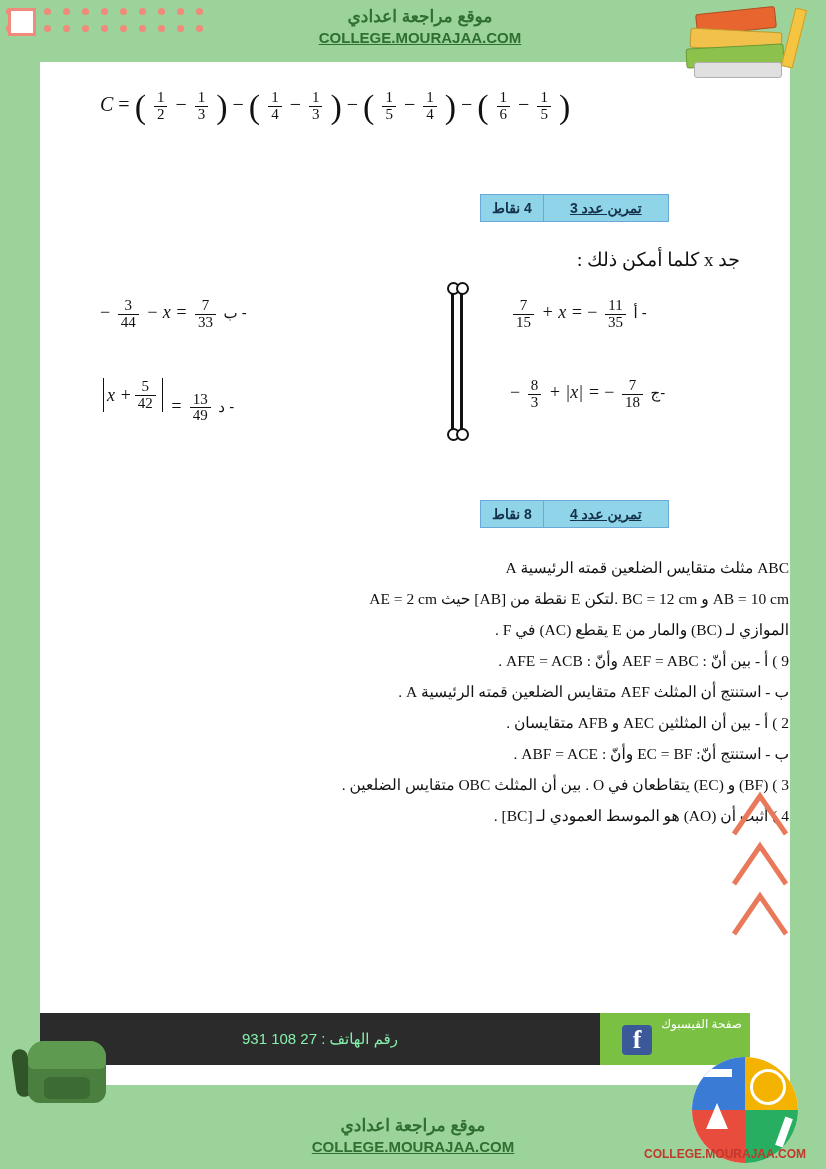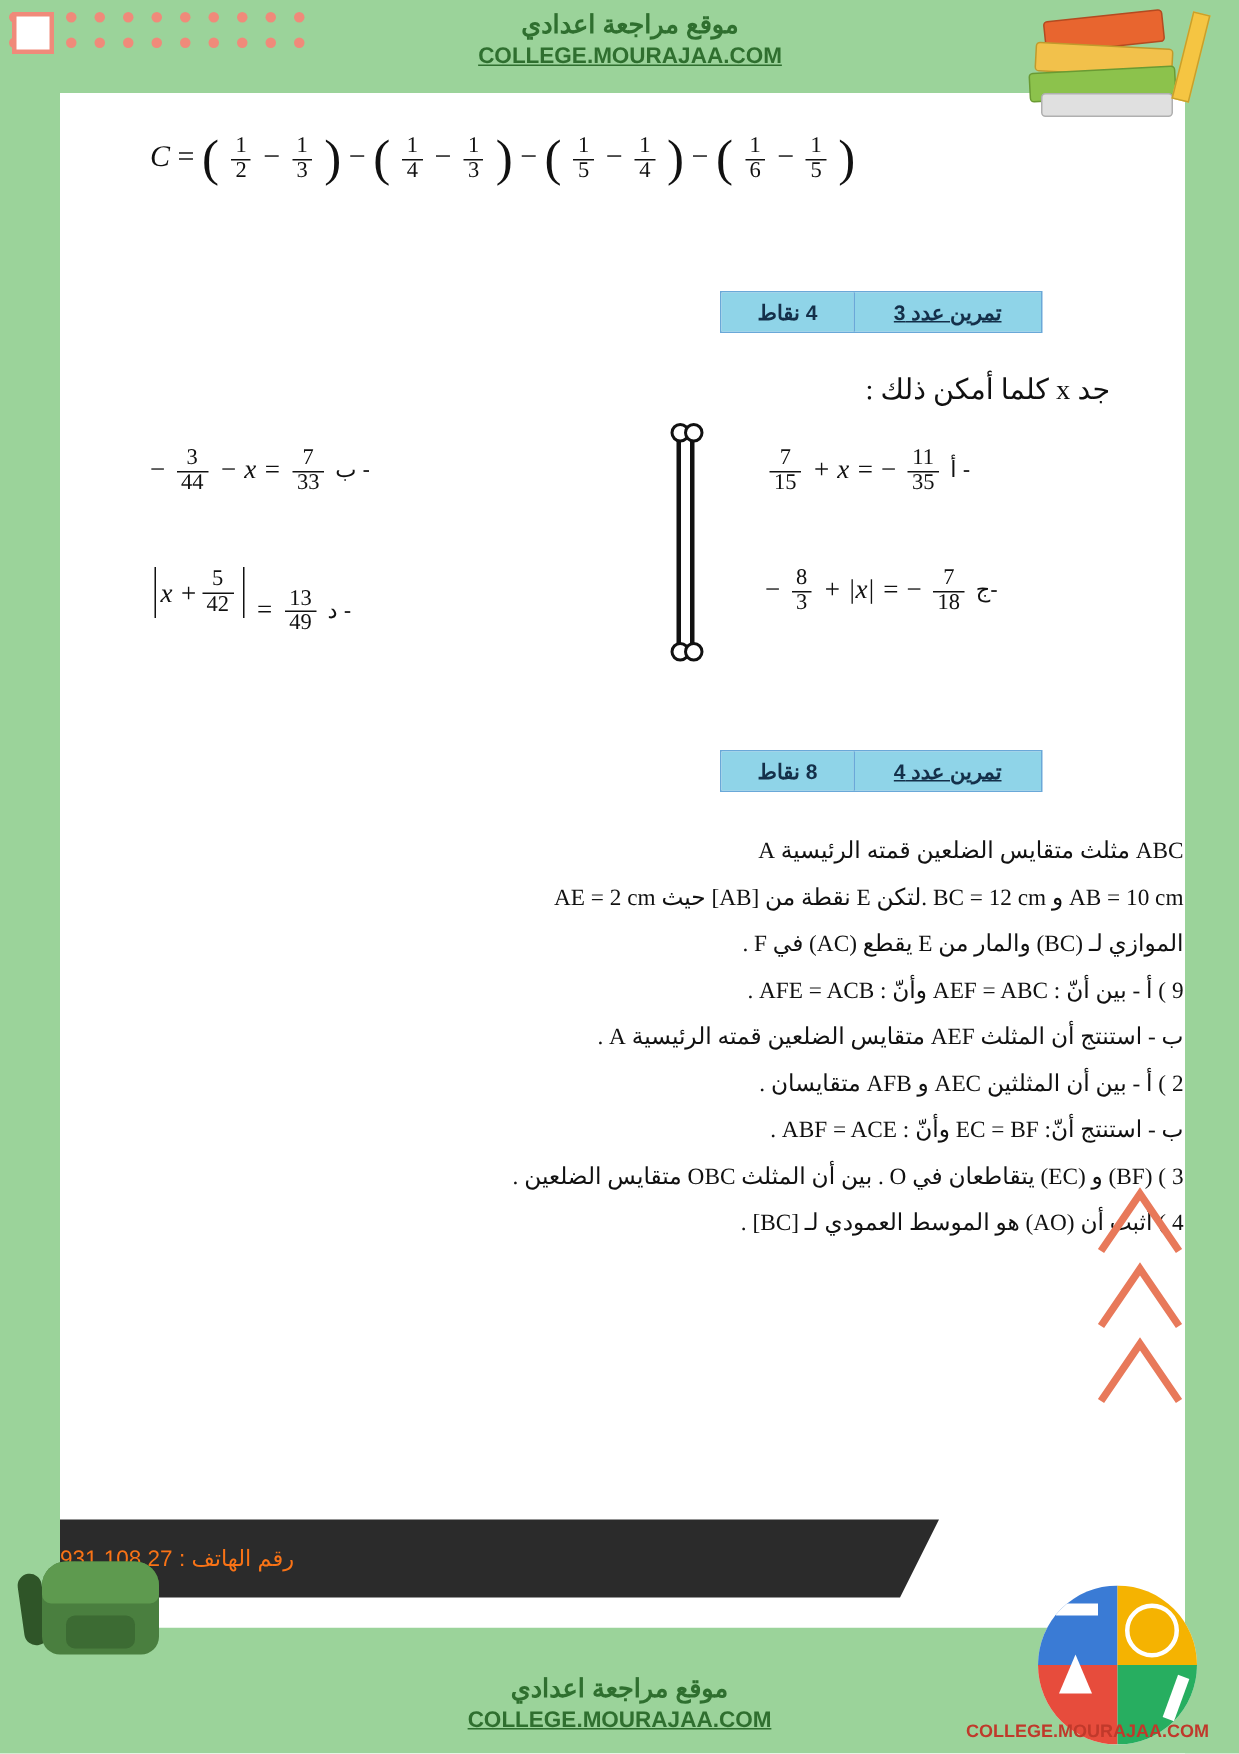--- a/index.html
+++ b/index.html
@@ -91,21 +91,21 @@
     position:absolute;display:flex;direction:rtl;
     border:1px solid #6aa8d8;
     font-family:"Liberation Sans", sans-serif;
   }
   .ex-banner .title{
     background:#8fd4e8;color:#14304a;font-weight:bold;font-size:14px;
     padding:5px 26px;border-left:1px solid #6aa8d8;text-decoration:underline;
   }
   .ex-banner .pts{
     background:#8fd4e8;color:#14304a;font-weight:bold;font-size:14px;
-    padding:5px 24px;
+    padding:5px 11px;
   }
   .ex3-banner{left:440px;top:132px;}
   .ex4-banner{left:440px;top:438px;}
   .q-line{
     position:absolute;font-size:19px;direction:rtl;
   }
   .ex3-q{left:0;top:186px;width:700px;text-align:right;padding-right:20px;}
   .eq-block{position:absolute;direction:ltr;font-size:18px;}
   .eqA{left:470px;top:236px;}
   .eqB{left:60px;top:236px;}
@@ -129,22 +129,22 @@
   .abs .bar{display:inline-block;width:1px;background:#111;height:34px;margin:0 3px;}
   .ex4-body{
     position:absolute;left:0;top:490px;width:730px;text-align:right;
     direction:rtl;font-size:15.5px;line-height:2.0;padding-right:18px;padding-left:19px;
   }
   .ex4-body .ln{display:block;white-space:nowrap;}
   .mth{font-family:"Liberation Serif", serif;font-style:italic;}
   
   .blackbar{
     position:absolute;left:40px;top:1013px;width:560px;height:52px;
-    background:#2b2b2b;color:#f97316;
-    display:flex;align-items:center;justify-content:flex-end;
+    background:#2b2b2b;color:#86efac;
+    display:flex;align-items:center;justify-content:center;
     direction:rtl;font-size:15px;
     font-family:"Liberation Sans", sans-serif;
   }
   .blackbar::after{
     content:"";position:absolute;right:-26px;top:0;
     border-top:52px solid #2b2b2b;border-right:26px solid transparent;
   }
   .fbbox{
     position:absolute;left:600px;top:1013px;width:150px;height:52px;
     background:#7ac143;display:flex;align-items:center;justify-content:flex-end;
@@ -407,20 +407,24 @@
   </div>
   <div class="chev" style="top:890px;">
     <svg width="60" height="48" viewBox="0 0 60 48">
         <polyline points="4,44 30,6 56,44" fill="none" stroke="#e8795a" stroke-width="5"></polyline>
       </svg>
   </div>
 
   <div class="blackbar">
     <span>رقم الهاتف : 27 108 931</span>
   </div>
+  <div class="fbbox">
+    <span class="fb-label">صفحة الفيسبوك</span>
+    <span class="fb-icon">f</span>
+  </div>
 
   <div class="backpack">
     <div class="bp-strap"></div>
     <div class="bp-body"></div>
     <div class="bp-flap"></div>
     <div class="bp-pocket"></div>
   </div>
 
   <div class="sci">
     <span class="q q1"></span>

